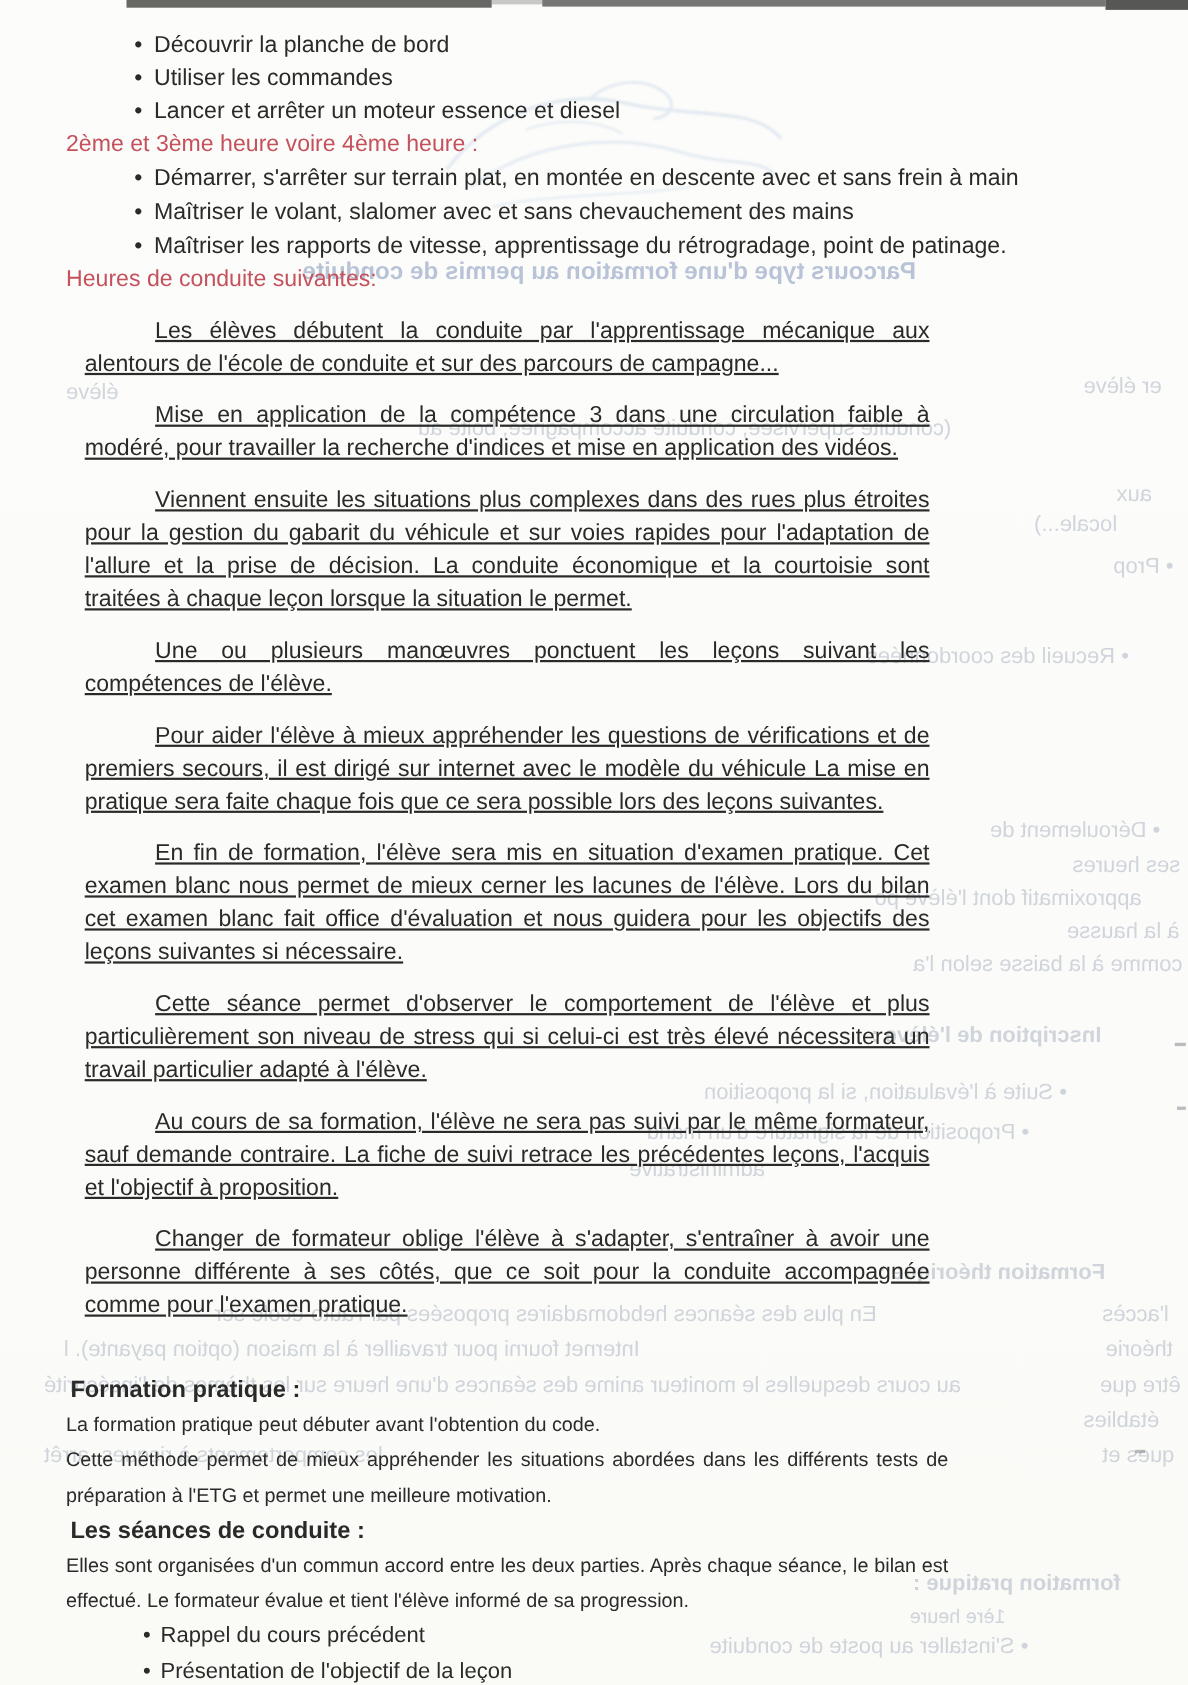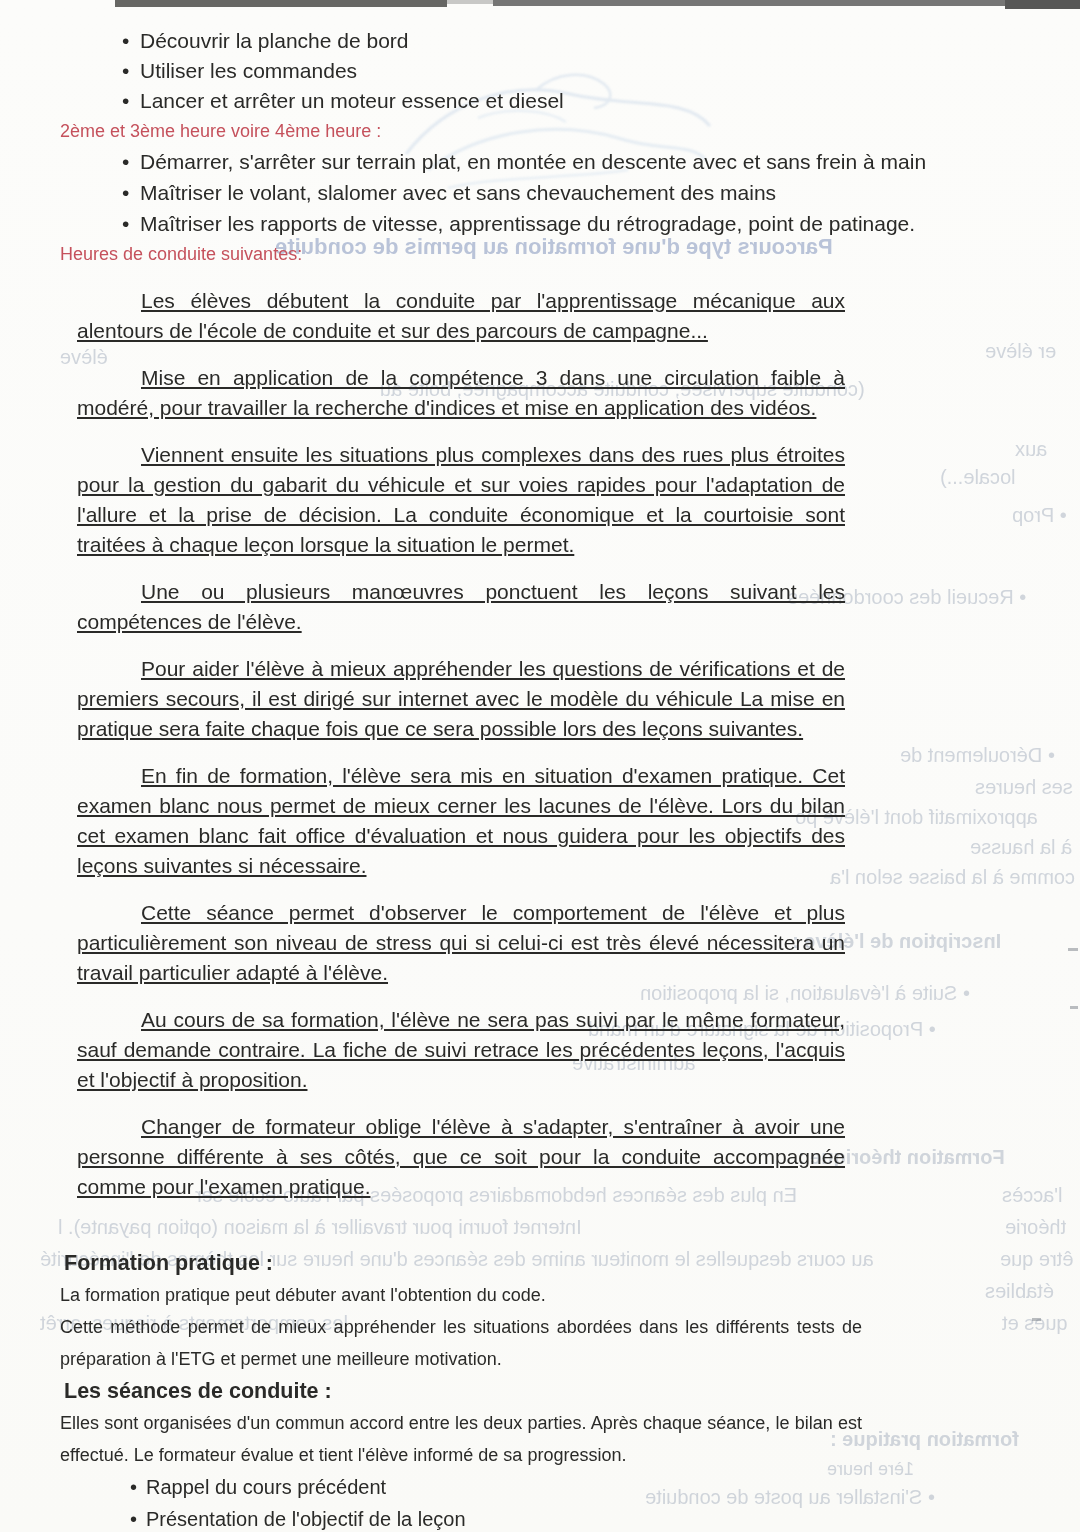--- a/index.html
+++ b/index.html
@@ -28,21 +28,21 @@
 
   .speck{position:absolute;background:rgba(120,126,134,.5);}
 
   
   .content{position:absolute;left:0;top:0;width:920px;box-sizing:border-box;
            padding:26px 58px 0 60px;}
   ul{list-style:none;margin:0;padding:0;}
   .bullets li{line-height:30px;font-size:21px;white-space:nowrap;padding-left:62px;}
   .bullets li::before{content:"•";display:inline-block;width:18px;}
   .bullets-hours li{line-height:31px;}
-  .red-h{margin:0;color:#c5515c;font-size:18px;font-weight:normal;line-height:30px;}
+  .red-h{margin:0;color:#c5515c;font-size:21px;font-weight:normal;line-height:30px;}
   .paras{margin-top:8px;}
   .paras p{margin:17px;font-size:21px;line-height:30px;text-align:justify;
            text-align-last:left;text-indent:64px;text-decoration:underline;}
   .gap{height:28px;}
   .lower p,.lower h3{margin:0;font-size:18px;line-height:32px;}
   .lower h3{font-weight:bold;font-size:21.5px;padding-left:4px;}
   .just{text-align:justify;text-align-last:left;}
   .seq-bullets li{line-height:32px;font-size:20px;white-space:nowrap;padding-left:70px;}
   .seq-bullets li::before{content:"•";display:inline-block;width:16px;}
 </style>

